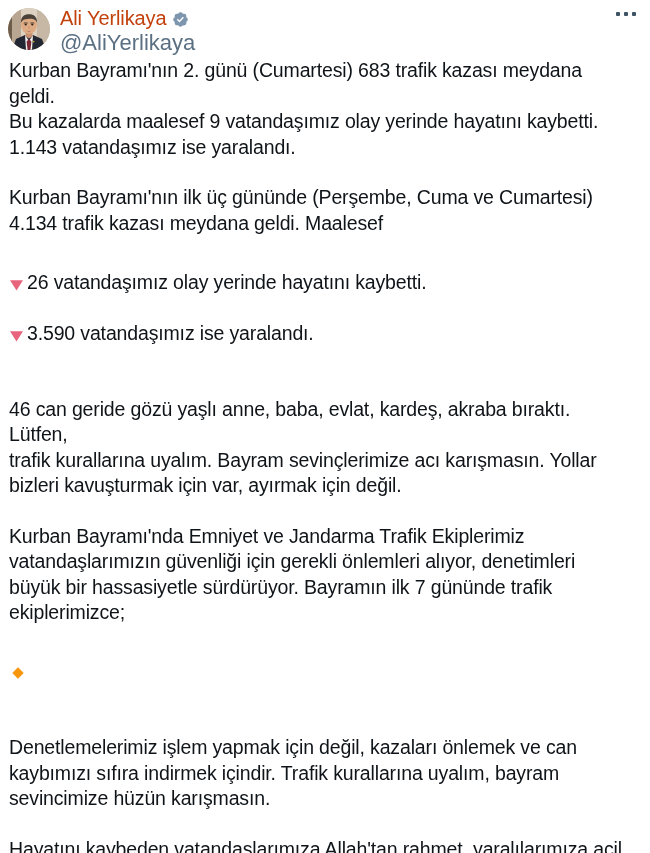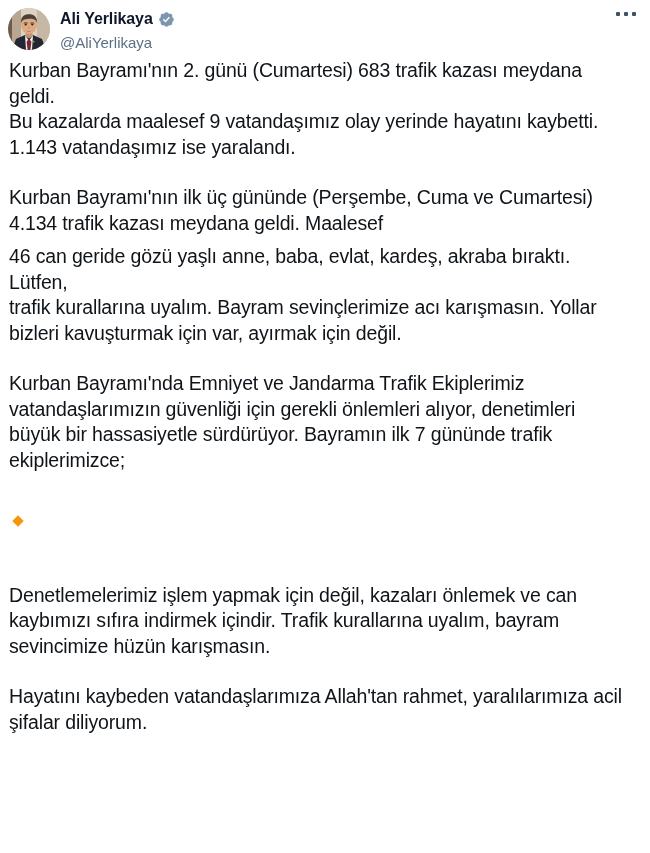--- a/index.html
+++ b/index.html
@@ -50,38 +50,38 @@
     justify-content: flex-start;
     line-height: 1.0;
     padding-top: 2px;
   }
   .name-row {
     display: flex;
     align-items: center;
     gap: 5px;
   }
   .display-name {
-    font-size: 16px;
-    font-weight: bold;
-    color: #0f172a;
+    font-size: 20px;
+    font-weight: normal;
+    color: #c2410c;
     letter-spacing: -0.1px;
     line-height: 21px;
     white-space: nowrap;
   }
   .verified-badge {
     display: inline-block;
     width: 17px;
     height: 17px;
     flex: 0 0 17px;
     position: relative;
     top: 1px;
   }
   .verified-badge svg { display: block; width: 17px; height: 17px; }
   .handle {
-    font-size: 15px;
+    font-size: 22px;
     color: #5b7083;
     line-height: 21px;
     margin-top: 3px;
     white-space: nowrap;
   }
 
   .more-menu {
     position: absolute;
     right: 14px;
     top: 12px;
@@ -211,20 +211,36 @@
 
   <div class="tweet-body">
 
     <p class="para">Kurban Bayramı'nın 2. günü (Cumartesi) 683 trafik kazası meydana geldi.
 Bu kazalarda maalesef 9 vatandaşımız olay yerinde hayatını kaybetti.
 1.143 vatandaşımız ise yaralandı.</p>
 
     <p class="para tight">Kurban Bayramı'nın ilk üç gününde (Perşembe, Cuma ve Cumartesi)
 4.134 trafik kazası meydana geldi. Maalesef</p>
 
+    <div class="para">
+      <span class="bullet-line">
+        <span class="emoji tri-down">
+          <svg viewBox="0 0 15 14" xmlns="http://www.w3.org/2000/svg" aria-hidden="true">
+            <path d="M1 2.2 L14 2.2 L7.5 12.6 Z" fill="#e8637c"></path>
+          </svg>
+        </span><span>26 vatandaşımız olay yerinde hayatını kaybetti.</span>
+      </span>
+      <span class="bullet-line">
+        <span class="emoji tri-down">
+          <svg viewBox="0 0 15 14" xmlns="http://www.w3.org/2000/svg" aria-hidden="true">
+            <path d="M1 2.2 L14 2.2 L7.5 12.6 Z" fill="#e8637c"></path>
+          </svg>
+        </span><span>3.590 vatandaşımız ise yaralandı.</span>
+      </span>
+    </div>
 
     <p class="para">46 can geride gözü yaşlı anne, baba, evlat, kardeş, akraba bıraktı. Lütfen,
 trafik kurallarına uyalım. Bayram sevinçlerimize acı karışmasın. Yollar
 bizleri kavuşturmak için var, ayırmak için değil.</p>
 
     <p class="para tight">Kurban Bayramı'nda Emniyet ve Jandarma Trafik Ekiplerimiz
 vatandaşlarımızın güvenliği için gerekli önlemleri alıyor, denetimleri
 büyük bir hassasiyetle sürdürüyor. Bayramın ilk 7 gününde trafik
 ekiplerimizce;</p>
 

